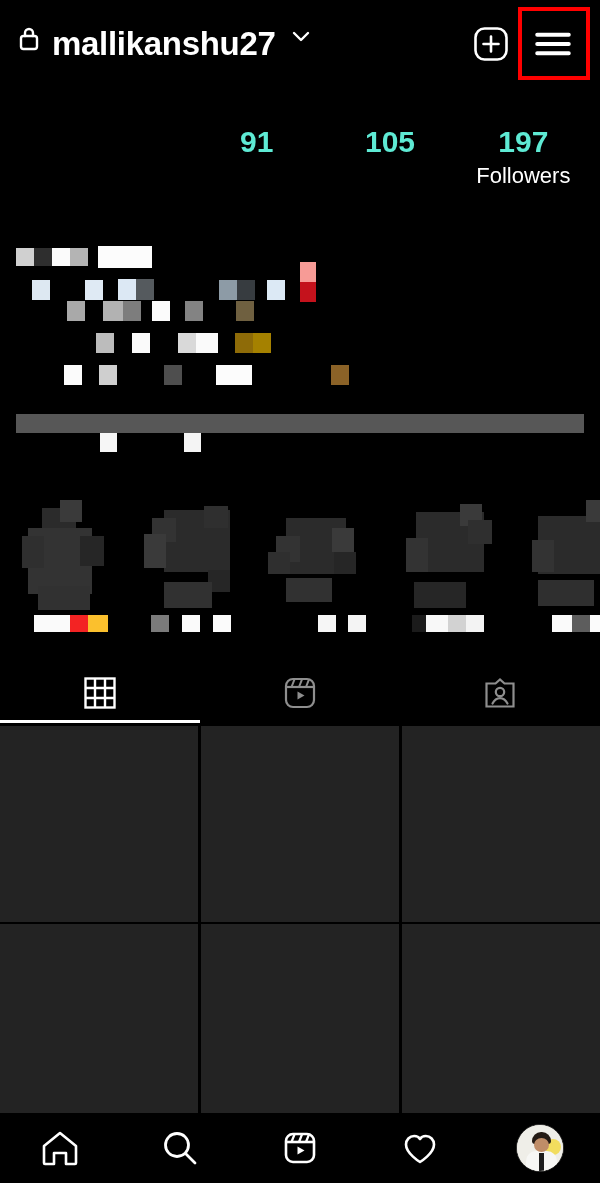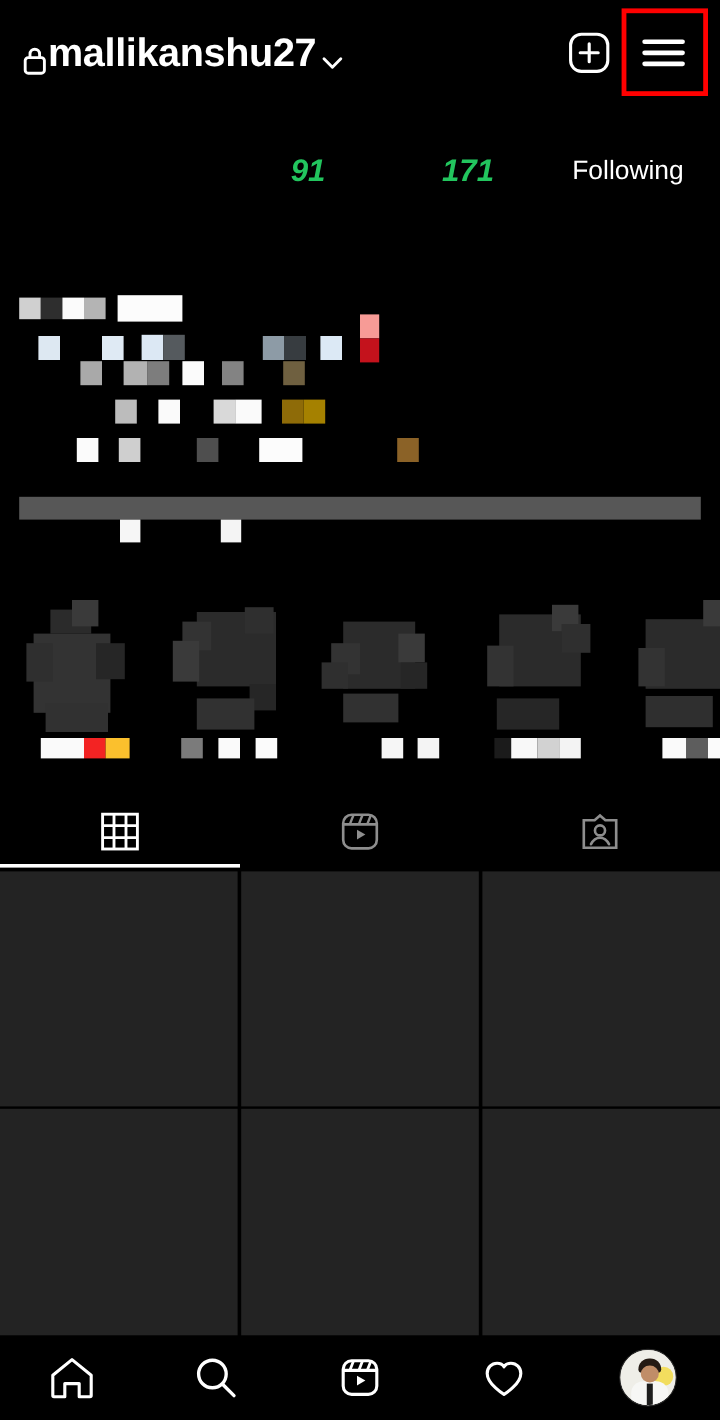--- a/index.html
+++ b/index.html
@@ -9,21 +9,21 @@
     font-family:"Liberation Sans", sans-serif;
     overflow:hidden;
   }
   #app { position:relative; width:600px; height:1183px; background:#000; }
 
   
   .header {
     position:absolute; top:0; left:0; width:600px; height:88px;
     display:flex; align-items:center; padding:0 18px;
   }
-  .header-left { display:flex; align-items:flex-end; }
+  .header-left { display:flex; align-items:flex-start; gap:12px; }
   .lock-icon { width:22px; height:26px; flex:none; }
   .username {
     color:#fff; font-size:33px; font-weight:bold; letter-spacing:-0.3px;
     white-space:nowrap;
   }
   .chevron { width:22px; height:22px; flex:none; margin-left:2px; }
   .header-right {
     margin-left:auto; display:flex; align-items:center; gap:18px;
     padding-right:4px;
   }
@@ -37,23 +37,22 @@
     border:4px solid #ff0000; box-sizing:border-box; pointer-events:none;
   }
 
   
   .stats {
     position:absolute; top:125px; left:190px; width:400px; height:78px;
     display:flex; align-items:flex-start;
   }
   .stat { flex:1; text-align:center; }
   .stat-num {
-    display:block; color:#22c55e; font-size:26px; font-weight:bold;
+    display:block; color:#5eead4; font-size:30px; font-weight:bold;
     line-height:34px;
-    font-style:italic;
   }
   .stat-label {
     display:block; color:#fff; font-size:22px; font-weight:400;
     line-height:30px; margin-top:2px;
   }
   .px { position:absolute; }
 
   
   .button-bar {
     position:absolute; top:414px; left:16px; width:568px; height:19px;
@@ -167,24 +166,25 @@
       </span>
     </div>
   </div>
   <div class="highlight-box"></div>
 
   <div class="stats">
     <div class="stat">
       <span class="stat-num">91</span>
     </div>
     <div class="stat">
-      <span class="stat-num">171</span>
+      <span class="stat-num">105</span>
     </div>
     <div class="stat">
-      <span class="stat-label">Following</span>
+      <span class="stat-num">197</span>
+      <span class="stat-label">Followers</span>
     </div>
   </div>
 
   <div id="bio-layer">
       <div class="px" style="left: 16px; top: 248px; width: 18px; height: 18px; background: rgb(208, 208, 208);"></div>
       <div class="px" style="left: 34px; top: 248px; width: 18px; height: 18px; background: rgb(46, 46, 46);"></div>
       <div class="px" style="left: 52px; top: 248px; width: 18px; height: 18px; background: rgb(251, 251, 251);"></div>
       <div class="px" style="left: 70px; top: 248px; width: 18px; height: 18px; background: rgb(180, 180, 180);"></div>
       <div class="px" style="left: 98px; top: 246px; width: 54px; height: 22px; background: rgb(252, 252, 252);"></div>
       <div class="px" style="left: 32px; top: 280px; width: 18px; height: 20px; background: rgb(221, 232, 242);"></div>

